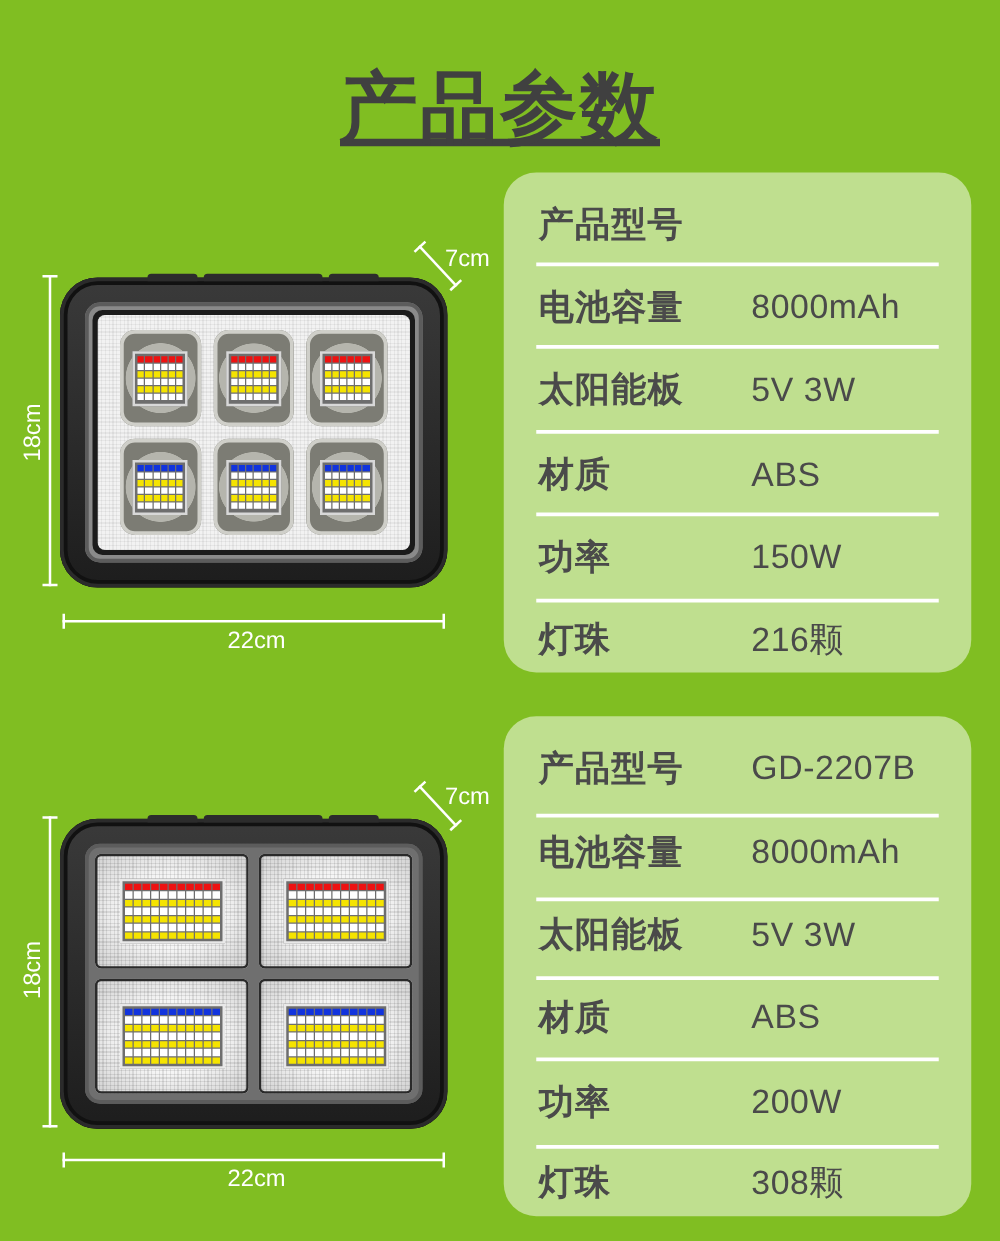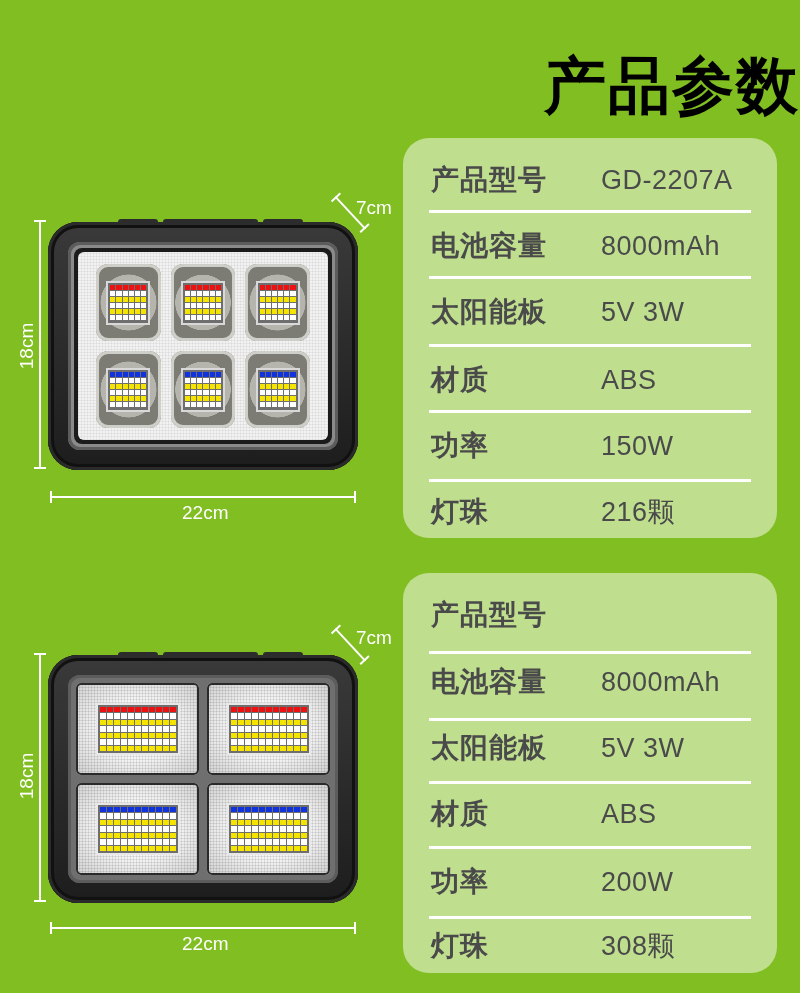--- a/index.html
+++ b/index.html
@@ -6,26 +6,27 @@
   html, body { width: 800px; height: 993px; overflow: hidden; }
   body {
     background: #80BE22;
     font-family: "DejaVu Sans", "Liberation Sans", sans-serif;
     position: relative;
   }
   .page-title {
     position: absolute;
     left: 0; right: 0;
     top: 46px;
-    text-align: right;
-    color: #000000;
+    text-align: center;
+    color: #404040;
     font-size: 62px;
     font-weight: bold;
     letter-spacing: 2px;
     line-height: 80px;
+    text-decoration: underline;
   }
   
   .spec-panel {
     position: absolute;
     left: 403px;
     width: 374px;
     height: 400px;
     background: #BFDF8F;
     border-radius: 26px;
   }
@@ -499,21 +500,20 @@
             </div>
         </div>
       </div>
     </div>
   </div>
 </div>
 
 <div class="spec-panel" style="top:138px;">
   <div class="spec-row" style="top:9px;">
     <span class="label">产品型号</span>
-    <span class="value">GD-2207A</span>
   </div>
   <div class="divider" style="top:72px;"></div>
   <div class="spec-row" style="top:75px;">
     <span class="label">电池容量</span>
     <span class="value">8000mAh</span>
   </div>
   <div class="divider" style="top:138px;"></div>
   <div class="spec-row" style="top:141px;">
     <span class="label">太阳能板</span>
     <span class="value">5V 3W</span>
@@ -876,20 +876,21 @@
             </div>
           </div>
         </div>
     </div>
   </div>
 </div>
 
 <div class="spec-panel" style="top:573px;">
   <div class="spec-row" style="top:9px;">
     <span class="label">产品型号</span>
+    <span class="value">GD-2207B</span>
   </div>
   <div class="divider" style="top:78px;"></div>
   <div class="spec-row" style="top:76px;">
     <span class="label">电池容量</span>
     <span class="value">8000mAh</span>
   </div>
   <div class="divider" style="top:145px;"></div>
   <div class="spec-row" style="top:142px;">
     <span class="label">太阳能板</span>
     <span class="value">5V 3W</span>

